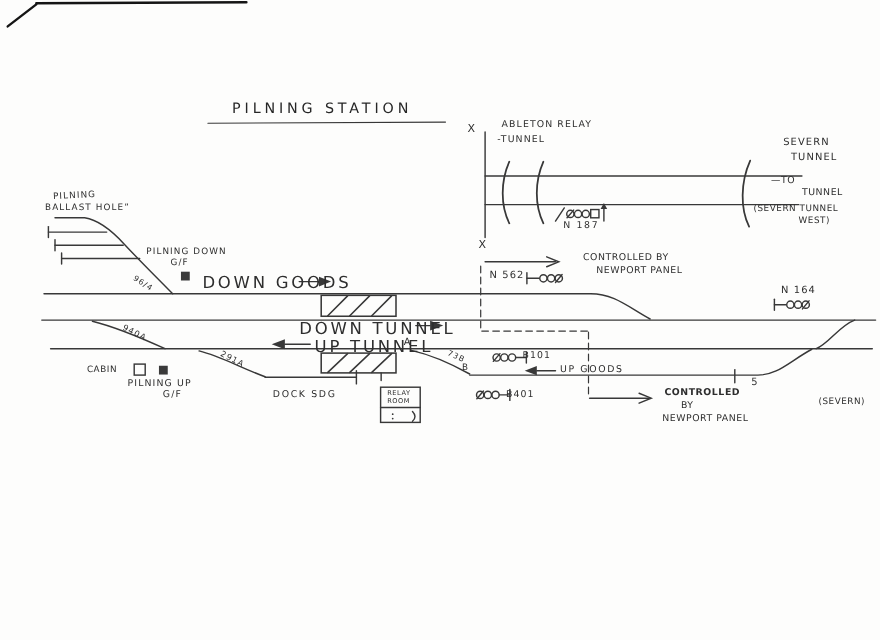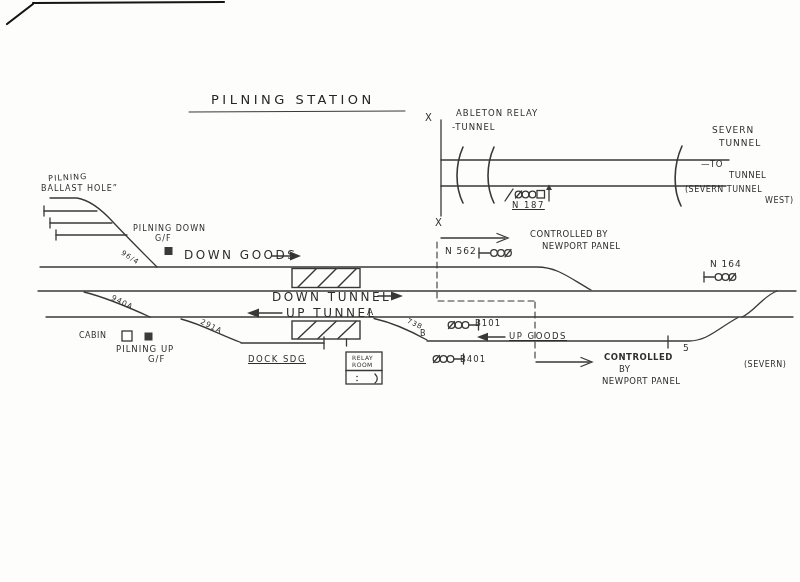--- a/index.html
+++ b/index.html
@@ -6,24 +6,24 @@
   .page{
     position:relative;width:800px;height:582px;background:#fdfdfc;
     overflow:hidden;font-family:"DejaVu Sans",sans-serif;
   }
   svg{position:absolute;left:0;top:0;}
   .lbl{
     position:absolute;white-space:nowrap;color:#2e2e2e;
     font-family:"DejaVu Sans",sans-serif;font-size:9px;letter-spacing:1px;
   }
   .title{font-size:13px;letter-spacing:3.5px;color:#262626;}
-  .s10{font-size:10px;} .s95{font-size:12px;letter-spacing:2.5px;}
+  .s10{font-size:10px;} .s95{font-size:15px;letter-spacing:2.5px;}
   .s9{font-size:9px;} .s85{font-size:8.5px;} .s8{font-size:8px;}
   .s75{font-size:7.5px;} .s7{font-size:7px;} .s6{font-size:6px;letter-spacing:.5px;}
-  .ls05{letter-spacing:.5px;} .ls15{letter-spacing:1.5px;text-decoration:underline;}
+  .ls05{letter-spacing:.5px;} .ls15{letter-spacing:1.5px;}
   .rot25{transform:rotate(25deg);transform-origin:left top;}
   .rot27{transform:rotate(27deg);transform-origin:left top;}
   .rot33{transform:rotate(33deg);transform-origin:left top;}
   .rotm3{transform:rotate(-3deg);transform-origin:left top;}
 </style>
 </head>
 <body>
 
 <div class="page">
 
@@ -176,21 +176,21 @@
 
   <div class="lbl s10" style="left:425px;top:112px;">X</div>
   <div class="lbl s10" style="left:435px;top:217px;">X</div>
   <div class="lbl s85" style="left:456px;top:108px;">ABLETON RELAY</div>
   <div class="lbl s85" style="left:452px;top:122px;">-TUNNEL</div>
   <div class="lbl s9" style="left:712px;top:125px;">SEVERN</div>
   <div class="lbl s9" style="left:719px;top:138px;text-align:right;">TUNNEL</div>
   <div class="lbl s85 ls05" style="left:701px;top:159px;">—TO</div>
   <div class="lbl s85 ls05" style="left:729px;top:170px;">TUNNEL</div>
   <div class="lbl s8 ls05" style="left:685px;top:185px;">(SEVERN TUNNEL</div>
-  <div class="lbl s8 ls05" style="left:765px;top:196px;">WEST)</div>
+  <div class="lbl s8 ls05" style="left:726px;top:196px;">WEST)</div>
   <div class="lbl s85 ls15" style="left:512px;top:200px;">N 187</div>
 
   <div class="lbl s8 rotm3" style="left:48px;top:174px;">PILNING</div>
   <div class="lbl s8" style="left:41px;top:184px;">BALLAST HOLE”</div>
   <div class="lbl s8" style="left:133px;top:224px;">PILNING DOWN</div>
   <div class="lbl s8" style="left:155px;top:234px;">G/F</div>
   <div class="lbl s7 rot33" style="left:124px;top:249px;">96/4</div>
 
   <div class="lbl s95" style="left:184px;top:248px;">DOWN GOODS</div>
   <div class="lbl s95" style="left:272px;top:290px;">DOWN TUNNEL</div>

